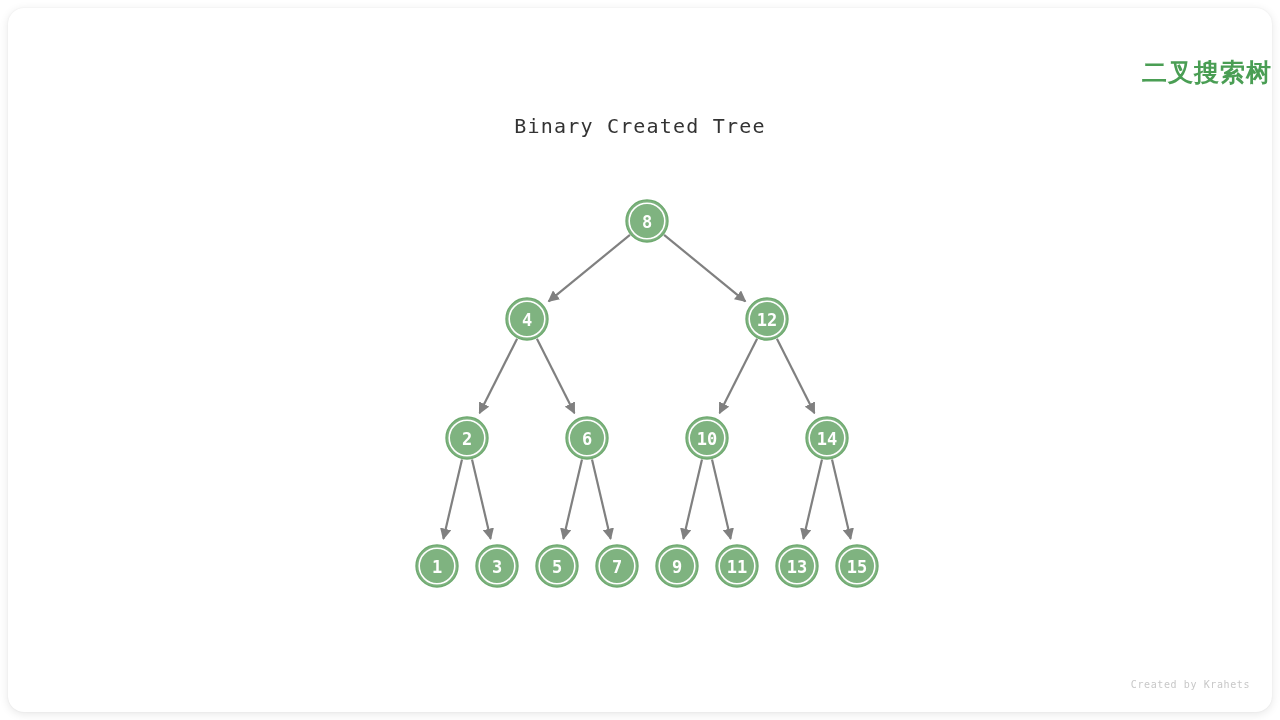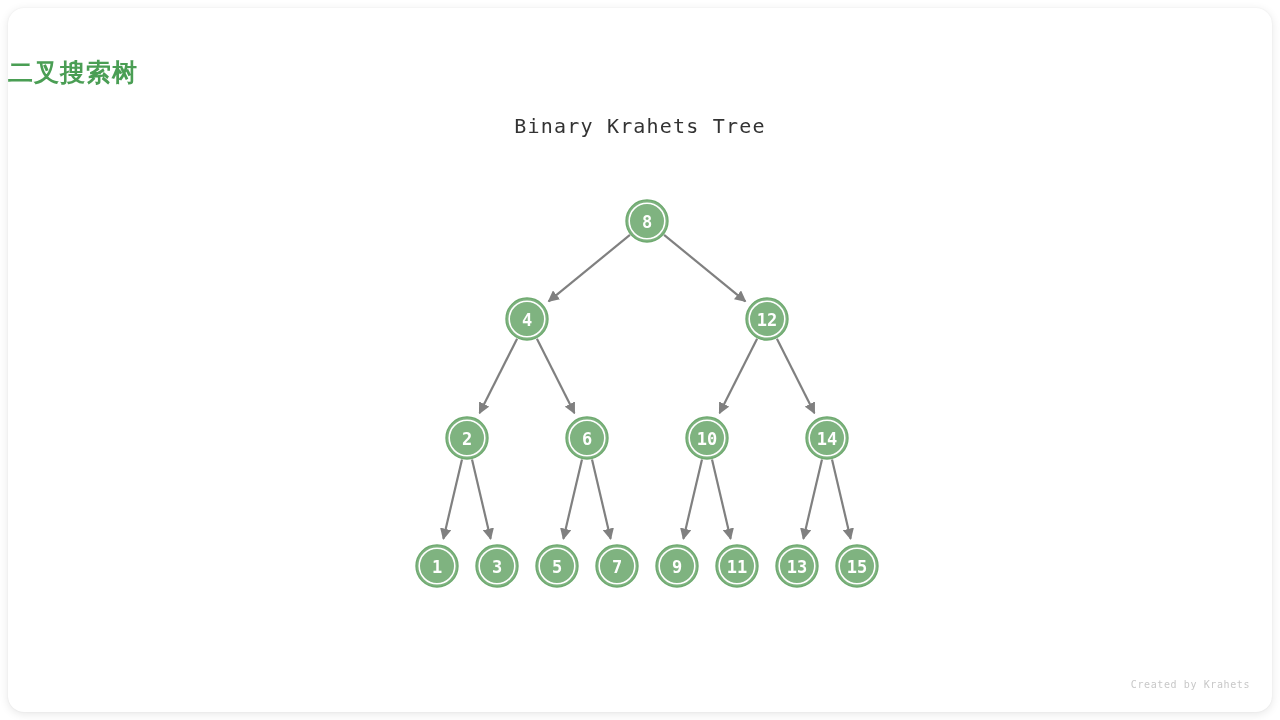--- a/index.html
+++ b/index.html
@@ -22,21 +22,21 @@
     background: #ffffff;
     border-radius: 16px;
     box-shadow: 0 2px 10px rgba(0,0,0,0.10), 0 0 2px rgba(0,0,0,0.06);
     overflow: hidden;
   }
   #title {
     position: absolute;
     left: 0;
     top: 48px;
     width: 1264px;
-    text-align: left;
+    text-align: right;
     font-family: "Liberation Sans", "DejaVu Sans", sans-serif;
     font-size: 25px;
     font-weight: bold;
     color: #4a9e54;
     letter-spacing: 1px;
   }
   #subtitle {
     position: absolute;
     left: 0;
     top: 106px;
@@ -72,21 +72,21 @@
     text-anchor: middle;
     dominant-baseline: central;
   }
 </style>
 </head>
 <body>
 
 <div id="card">
 
   <div id="title">二叉搜索树</div>
-  <div id="subtitle">Binary Krahets Tree</div>
+  <div id="subtitle">Binary Created Tree</div>
 
   <svg id="tree-svg" viewBox="0 0 1264 704" xmlns="http://www.w3.org/2000/svg">
     <defs>
       <marker id="arrowhead" markerWidth="5.2" markerHeight="5.2" refX="4.6" refY="2.6" orient="auto" markerUnits="strokeWidth">
         <path d="M0,0 L5.2,2.6 L0,5.2 z" fill="#808080"></path>
       </marker>
     </defs>
     <g id="edges-layer">
         <line x1="621.9602931930939" y1="226.91576055897332" x2="540.686899572426" y2="293.2890320158521" stroke="#808080" stroke-width="2.2" marker-end="url(#arrowhead)"></line>
         <line x1="656.0397068069061" y1="226.91576055897332" x2="737.313100427574" y2="293.2890320158521" stroke="#808080" stroke-width="2.2" marker-end="url(#arrowhead)"></line>

